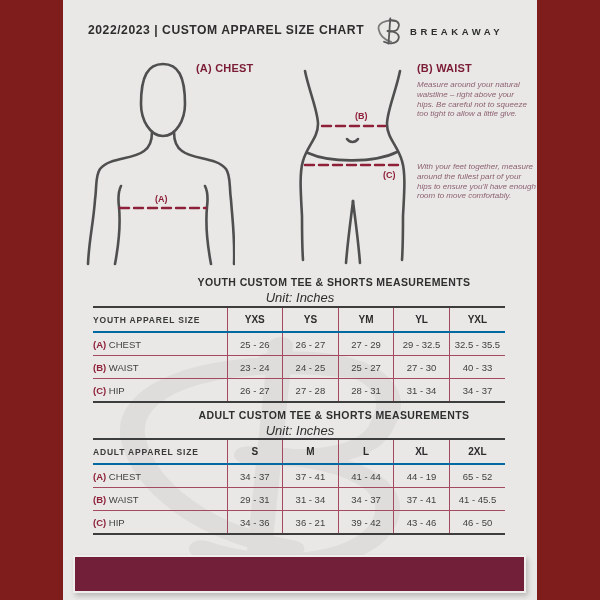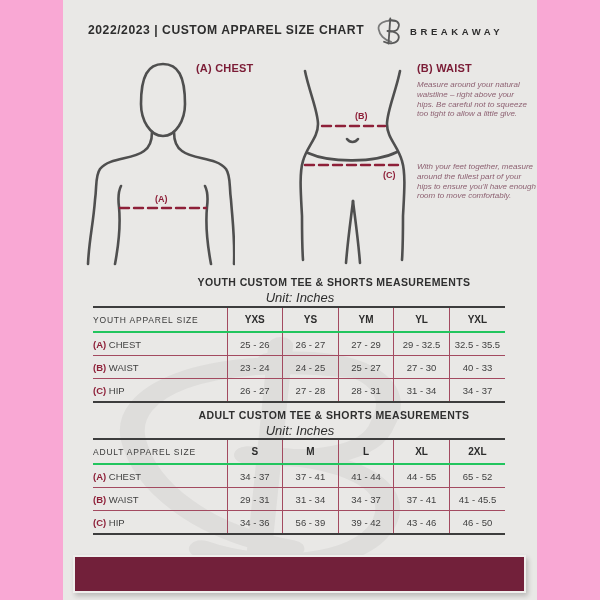--- a/index.html
+++ b/index.html
@@ -1,16 +1,16 @@
 <!DOCTYPE html>
 <html><head>
 <meta charset="utf-8">
 <style>
   html,body{margin:0;padding:0;background:#000;}
-  .stage{position:relative;width:600px;height:600px;background:#f9a8d4;overflow:hidden;
+  .stage{position:relative;width:600px;height:600px;background:#7f1d1d;overflow:hidden;
          font-family:"Liberation Sans",sans-serif;}
   .doc{position:absolute;left:63px;top:0;width:474px;height:600px;background:#e9e8e6;overflow:hidden;}
 
   
   .doc-title{position:absolute;left:25px;top:22px;font-size:13.5px;font-weight:bold;color:#2d2d2d;
              letter-spacing:.6px;transform:scaleX(.9);transform-origin:left center;white-space:nowrap;}
   .brand{position:absolute;left:312px;top:16px;display:flex;align-items:center;}
   .brand-name{font-size:9.5px;font-weight:bold;color:#2e2e2e;letter-spacing:3.6px;margin-left:8px;white-space:nowrap;}
 
   
@@ -29,21 +29,21 @@
   .fig text{font-family:"Liberation Sans",sans-serif;font-size:9px;font-weight:bold;fill:#8e2039;}
 
   
   .tbl-title{position:absolute;left:0;width:542px;text-align:center;font-size:10.5px;font-weight:bold;
              color:#2f2f2f;letter-spacing:.4px;}
   .tbl-unit{position:absolute;left:0;width:474px;text-align:center;font-size:13px;font-style:italic;color:#2f2f2f;}
   table.size{position:absolute;left:30px;width:412px;border-collapse:collapse;table-layout:fixed;
              border-top:2px solid #3d3d3d;border-bottom:2px solid #3d3d3d;}
   table.size col.c0{width:134px;}
   table.size th,table.size td{padding:0;height:22px;vertical-align:middle;}
-  table.size thead th{border-bottom:2px solid #22c55e;height:23px;}
+  table.size thead th{border-bottom:2px solid #0369a1;height:23px;font-weight:bold;}
   table.size td+td,table.size th+th{border-left:1.5px solid #a34a60;margin-left:44px;}
   table.size tbody tr+tr td{border-top:1.4px solid #a34a60;}
   .col-head{font-size:8.5px;font-weight:normal;color:#3a3a3a;letter-spacing:.8px;text-align:left;padding-left:8px;}
   .size-head{font-size:10px;font-weight:bold;color:#2c2c2c;text-align:center;}
   .row-label{font-size:9.5px;color:#3f3f3f;text-align:left;padding-left:8px;white-space:nowrap;}
   .row-label .key{color:#8e2039;font-weight:bold;}
   .val{font-size:9.5px;color:#3f3f3f;text-align:center;white-space:nowrap;border-radius:10px;}
 
   
   .footer-bar{position:absolute;left:10px;top:555px;width:449px;height:34px;background:#72203a;
@@ -185,35 +185,35 @@
             <th class="size-head">XL</th>
             <th class="size-head">2XL</th>
           </tr>
         </thead>
         <tbody>
           <tr>
             <td class="row-label"><span class="key">(A)</span> <span>CHEST</span></td>
             <td class="val">34 - 37</td>
             <td class="val">37 - 41</td>
             <td class="val">41 - 44</td>
-            <td class="val">44 - 55</td>
+            <td class="val">44 - 19</td>
             <td class="val">65 - 52</td>
           </tr>
           <tr>
             <td class="row-label"><span class="key">(B)</span> <span>WAIST</span></td>
             <td class="val">29 - 31</td>
             <td class="val">31 - 34</td>
             <td class="val">34 - 37</td>
             <td class="val">37 - 41</td>
             <td class="val">41 - 45.5</td>
           </tr>
           <tr>
             <td class="row-label"><span class="key">(C)</span> <span>HIP</span></td>
             <td class="val">34 - 36</td>
-            <td class="val">56 - 39</td>
+            <td class="val">36 - 21</td>
             <td class="val">39 - 42</td>
             <td class="val">43 - 46</td>
             <td class="val">46 - 50</td>
           </tr>
         </tbody>
       </table>
 
       <div class="footer-bar"></div>
     </div>
   </div>

